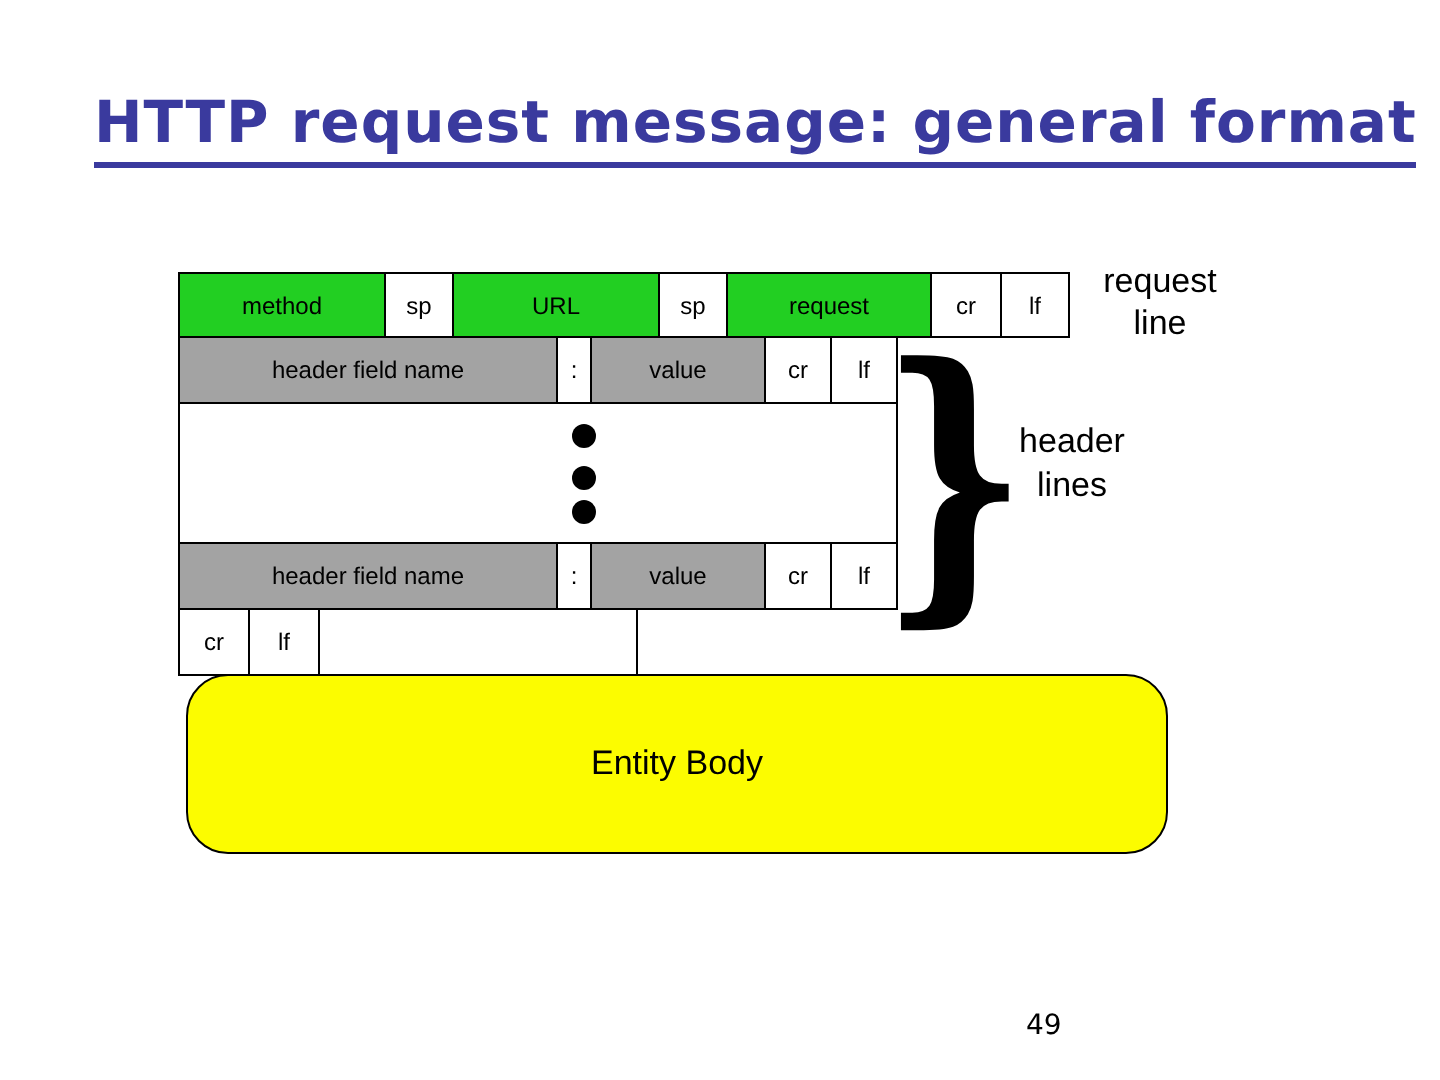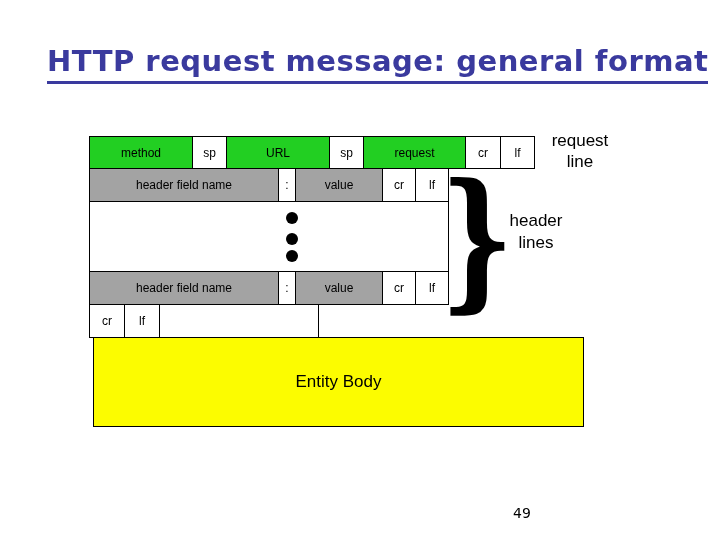--- a/index.html
+++ b/index.html
@@ -9,21 +9,21 @@
   .title{position:absolute;left:47px;top:44px;margin:0;font-weight:600;
          font-size:29px;letter-spacing:0.5px;color:#3a3a9e;
          font-family:"DejaVu Sans",sans-serif;}
   .title span{display:inline-block;border-bottom:3px solid #3a3a9e;padding-bottom:3px;}
 
   .box{position:absolute;box-sizing:border-box;border:1px solid #000;
        display:flex;align-items:center;justify-content:center;
        font-size:12px;color:#000;background:#fff;}
   .green{background:#22cf22;}
   .magenta{background:#a3a3a3;}
-  .yellow{background:#fcfc00;}
+  .yellow{background:#fcfc00;border-radius:21px;}
 
   .dots-box{position:absolute;box-sizing:border-box;border:1px solid #000;background:#fff;}
   .dot{position:absolute;width:12px;height:12px;border-radius:50%;background:#000;}
 
   .side-label{position:absolute;text-align:center;font-size:17px;line-height:21px;color:#000;}
 
   .brace{position:absolute;display:flex;align-items:center;justify-content:center;
          font-family:"DejaVu Serif",serif;font-weight:bold;font-size:92px;color:#000;
          transform:scale(1.25,1.62);transform-origin:center center;}
 

